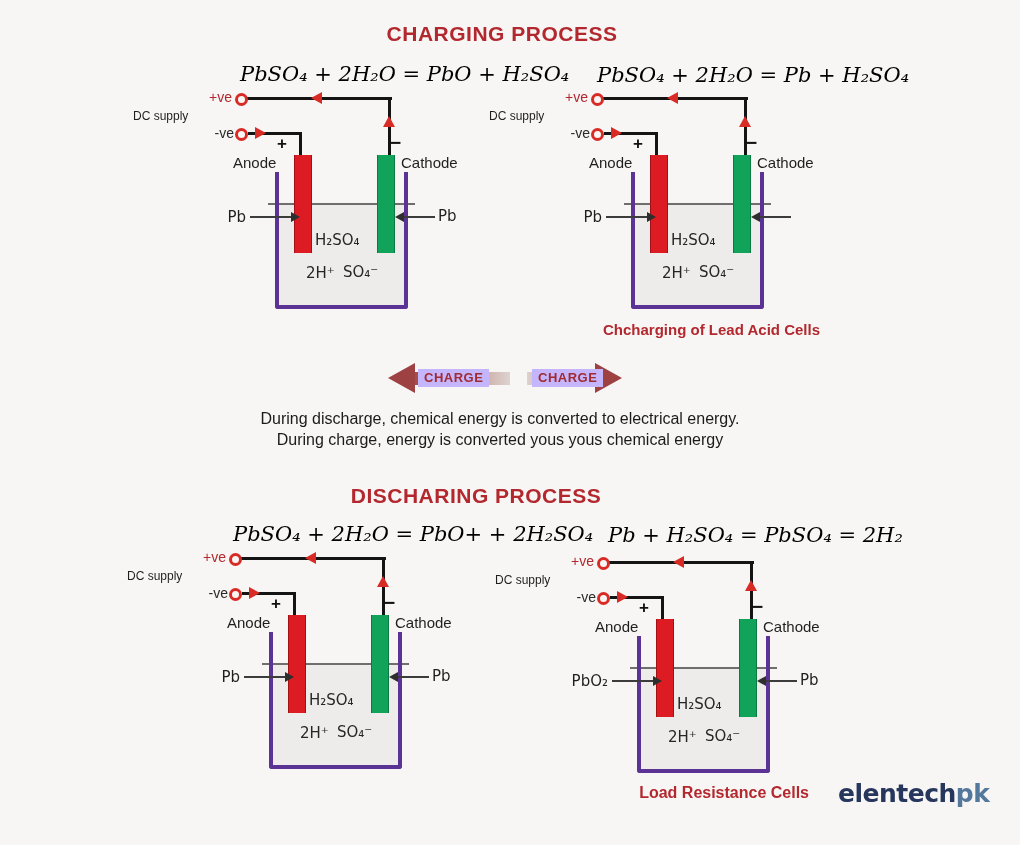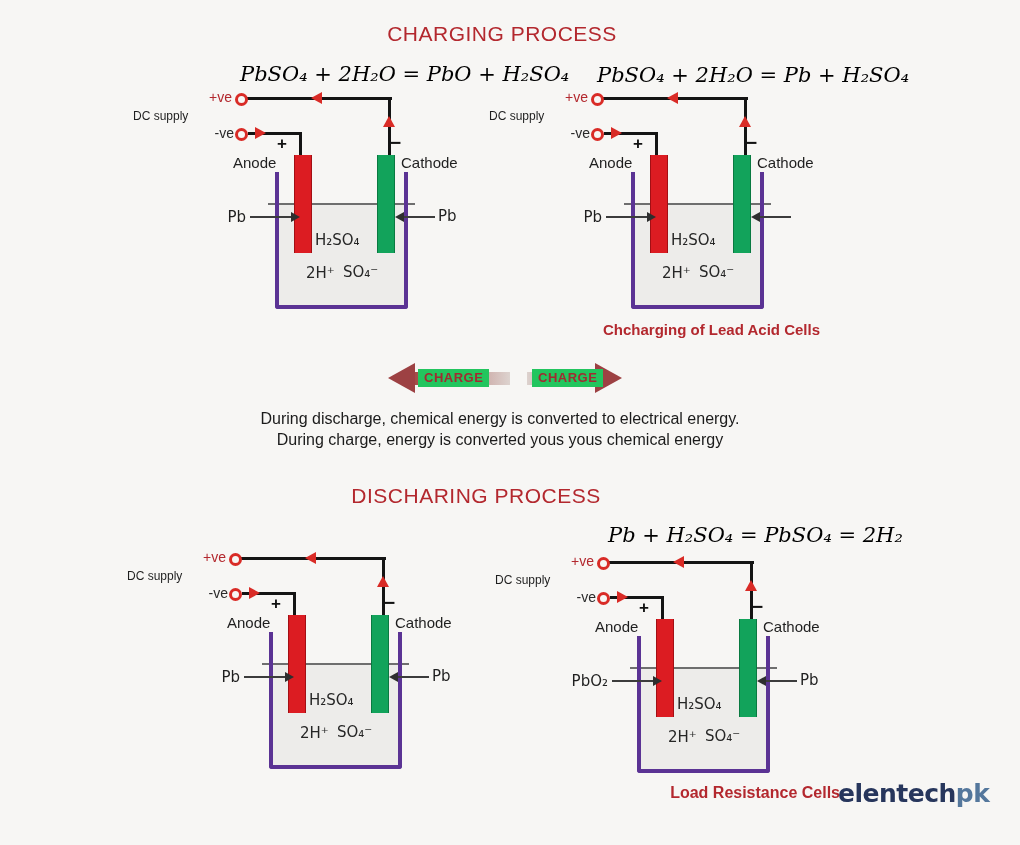--- a/index.html
+++ b/index.html
@@ -1,52 +1,52 @@
 <!DOCTYPE html>
 <html style="--accent_red: #b3282e; --terminal_red: #d92b26; --electrode_red: #dc1c22; --electrode_green: #12a35b; --beaker_purple: #5b3394; --wire_black: #141414; --charge_arrow_red: #9d4143; --logo_navy: #27365c; --logo_blue: #54779c;"><head>
 <meta charset="utf-8">
 <style>
   html,body{margin:0;padding:0;}
   #canvas{position:relative;width:1020px;height:845px;background:#f7f6f4;overflow:hidden;
           font-family:"Liberation Sans",sans-serif;}
 
   
-  .proc-title{position:absolute;text-align:center;font-weight:normal;font-size:21px;
+  .proc-title{position:absolute;text-align:center;font-weight:bold;font-size:21px;
               letter-spacing:.5px;color:var(--accent_red,#b3282e);}
   #title-charging{left:292px;top:22px;width:420px;}
   #title-discharging{left:266px;top:484px;width:420px;}
   .equation{position:absolute;font-family:"DejaVu Serif",serif;font-style:italic;
             font-size:21px;color:#000000;white-space:nowrap;}
   #eq-c-left{left:240px;top:62px;}
   #eq-c-right{left:597px;top:63px;}
   #eq-d-left{left:233px;top:522px;}
   #eq-d-right{left:608px;top:523px;}
   .cell-caption{position:absolute;font-weight:bold;color:var(--accent_red,#b3282e);text-align:right;}
   #caption-charging{left:560px;top:321px;width:260px;font-size:15px;}
-  #caption-load{left:600px;top:784px;width:240px;font-size:16px;}
+  #caption-load{left:569px;top:784px;width:240px;font-size:16px;}
 
   
   #mid-text{position:absolute;left:0;top:408px;width:1000px;text-align:center;
             font-size:16px;line-height:21px;color:#1b1b1b;}
 
   
   .charge-arrow{position:absolute;height:33px;}
   #charge-arrow-left{left:388px;top:362px;width:122px;}
   #charge-arrow-right{left:527px;top:362px;width:95px;}
   .ca-head-left{position:absolute;left:0;top:1px;width:0;height:0;
      border-top:15px solid transparent;border-bottom:15px solid transparent;
      border-right:27px solid var(--charge_arrow_red,#9d4143);}
   .ca-head-right{position:absolute;left:68px;top:1px;width:0;height:0;
      border-top:15px solid transparent;border-bottom:15px solid transparent;
      border-left:27px solid var(--charge_arrow_red,#9d4143);}
   .ca-body-left{position:absolute;left:27px;top:10px;width:95px;height:13px;
      background:linear-gradient(to right,#a54a47,#ddd3cf);}
   .ca-body-right{position:absolute;left:0;top:10px;width:68px;height:13px;
      background:linear-gradient(to right,#ddd3cf,#a54a47);}
-  .ca-label{position:absolute;top:7px;background:#22c55e;color:#a02b31;
+  .ca-label{position:absolute;top:7px;background:#c4b5fd;color:#a02b31;
      font-size:13px;font-weight:bold;letter-spacing:.5px;padding:1px 6px;line-height:16px;}
   #charge-arrow-left .ca-label{left:30px;}
   #charge-arrow-right .ca-label{left:5px;}
 
   
   #logo{position:absolute;left:838px;top:779px;font-size:25px;font-weight:bold;
         font-family:"DejaVu Sans",sans-serif;letter-spacing:-.5px;}
   #logo .p1{color:var(--logo_navy,#27365c);}
   #logo .p2{color:var(--logo_blue,#54779c);}
 
@@ -137,20 +137,21 @@
     <div class="ca-head-right"></div>
     <div class="ca-label">CHARGE</div>
   </div>
 
   <div id="mid-text">
     <div>During discharge, chemical energy is converted to electrical energy.</div>
     <div>During charge, energy  is converted yous yous chemical energy</div>
   </div>
 
   <div id="title-discharging" class="proc-title">DISCHARING PROCESS</div>
+  <div id="eq-d-left" class="equation">PbSO₄ + 2H₂O = PbO+ + 2H₂SO₄</div>
   <div id="eq-d-right" class="equation">Pb + H₂SO₄ = PbSO₄ = 2H₂</div>
   <div id="caption-load" class="cell-caption">Load Resistance Cells</div>
 
   <div id="logo">
     <span class="p1">elentech</span><span class="p2">pk</span>
   </div>
 <div class="cell cell-0">
     <div class="wire wire-top"></div>
     <div class="wire wire-cath-v"></div>
     <div class="wire wire-neg"></div>

